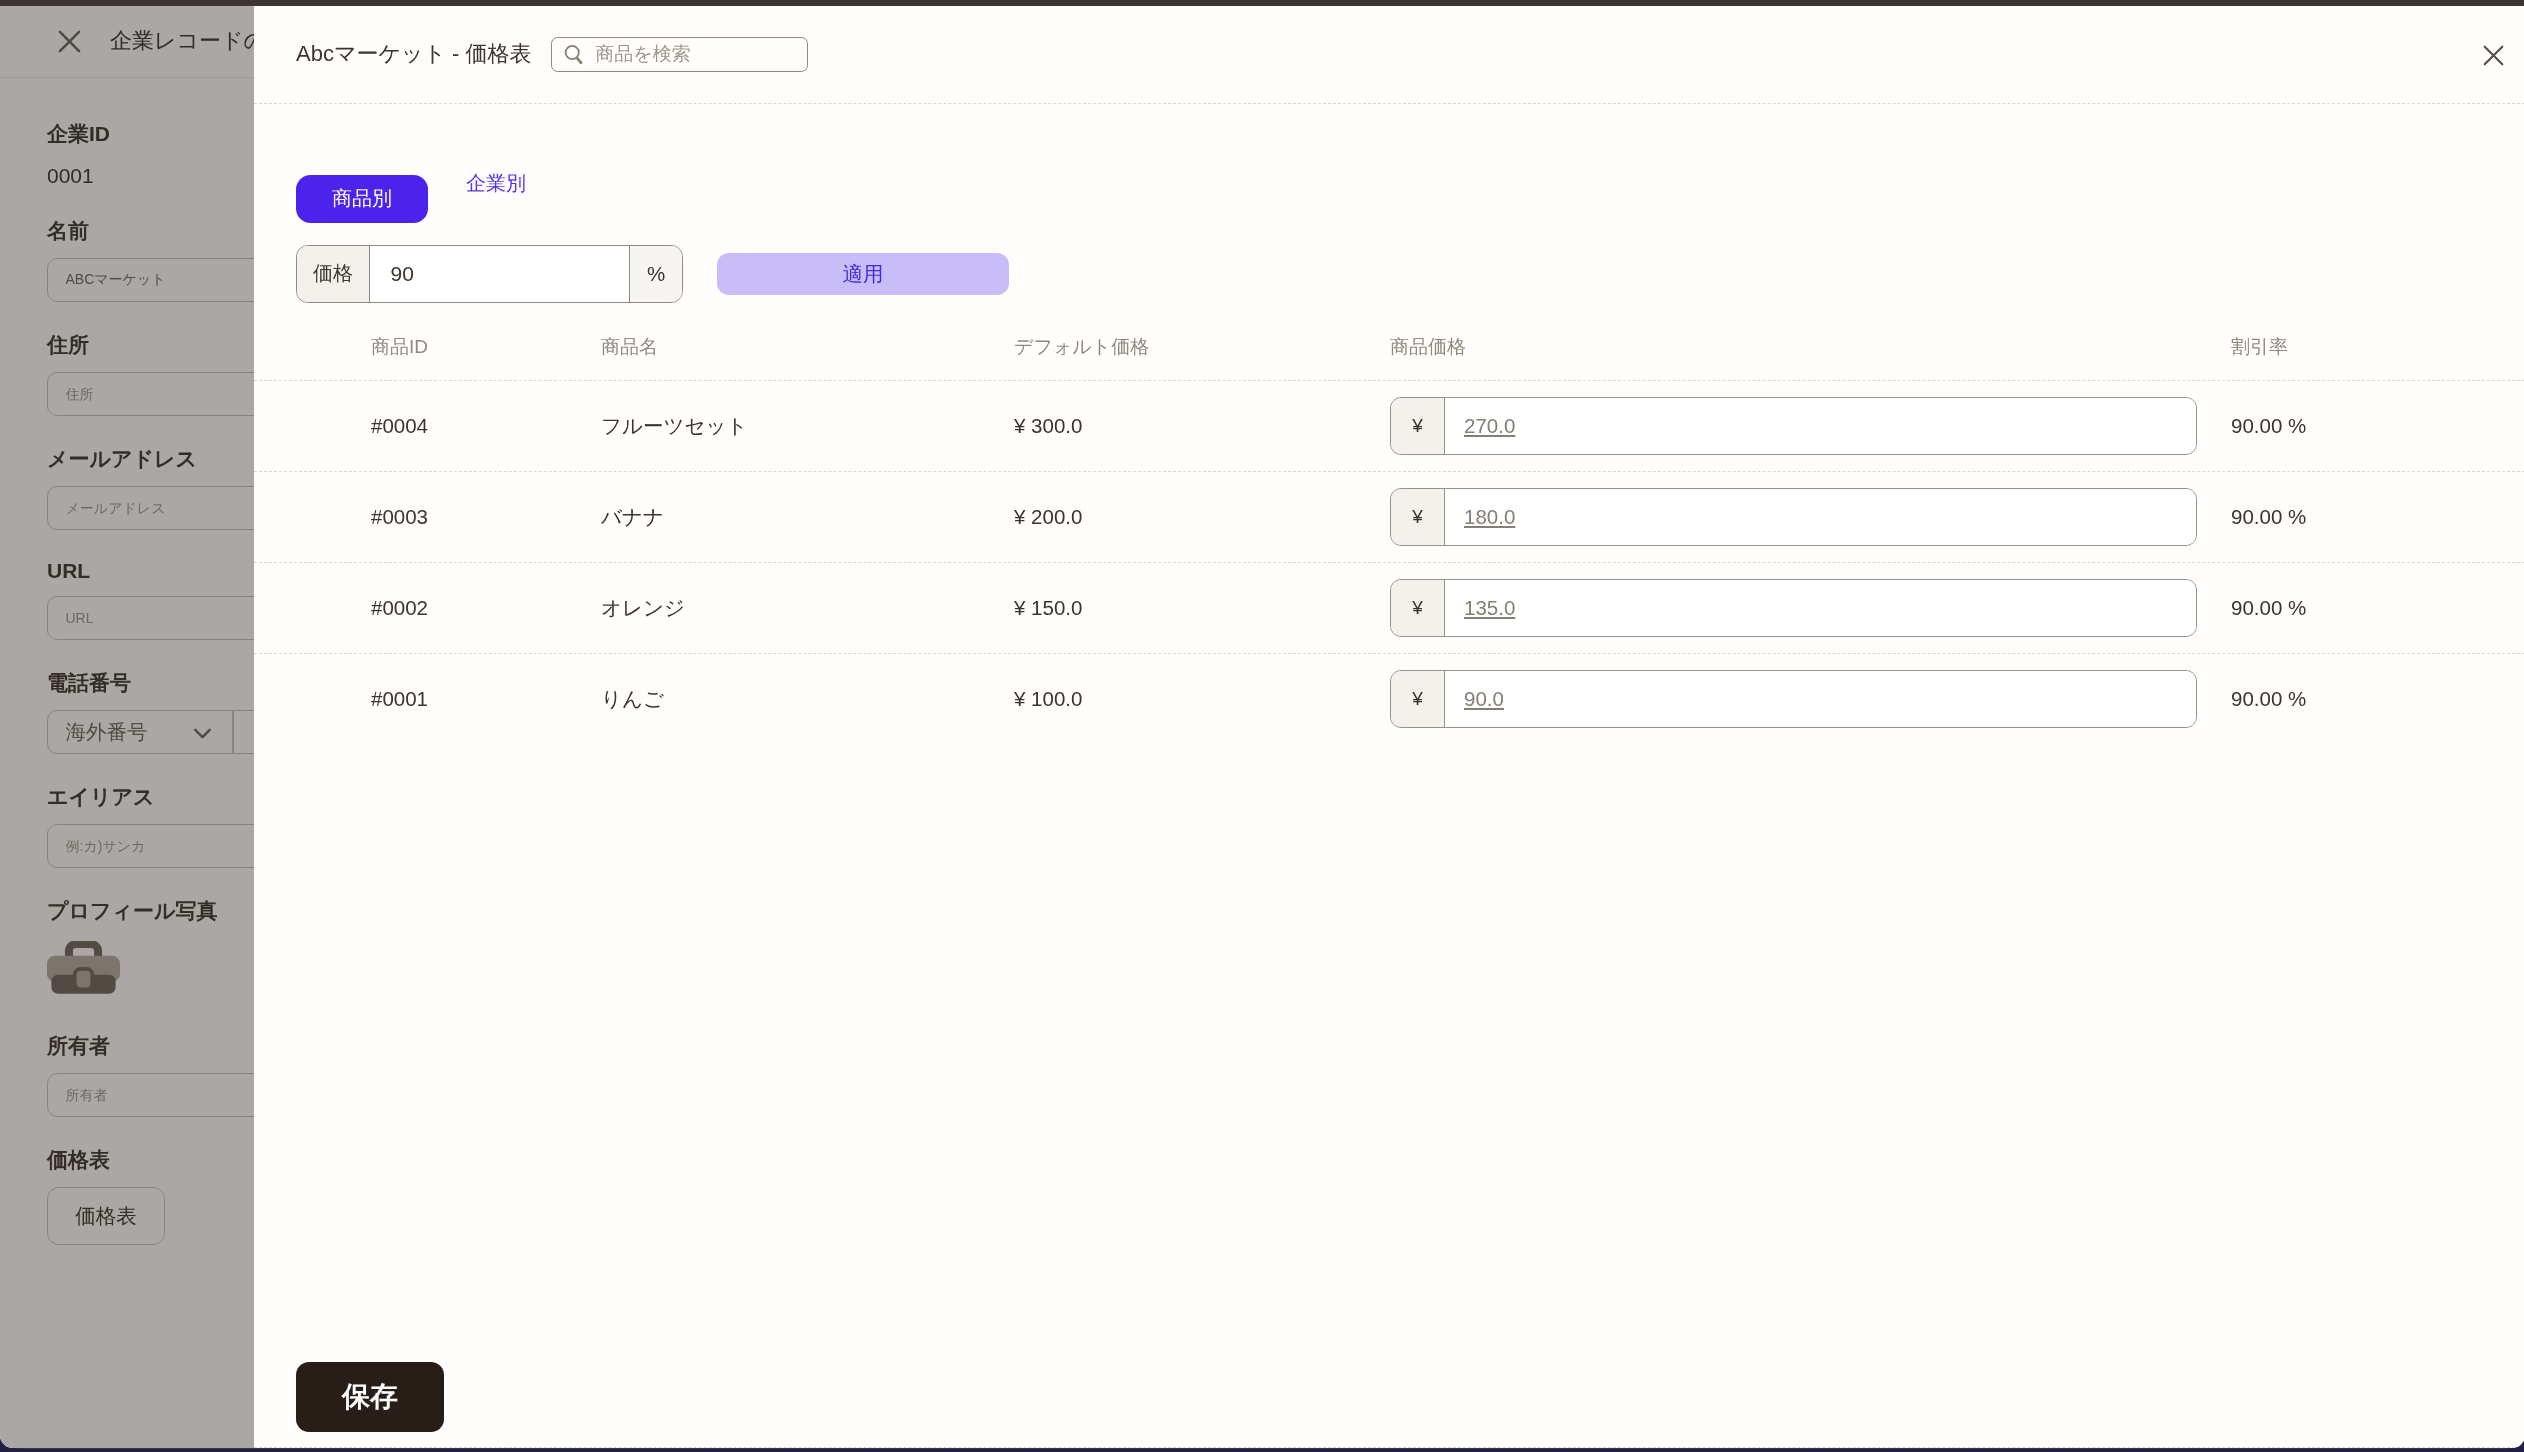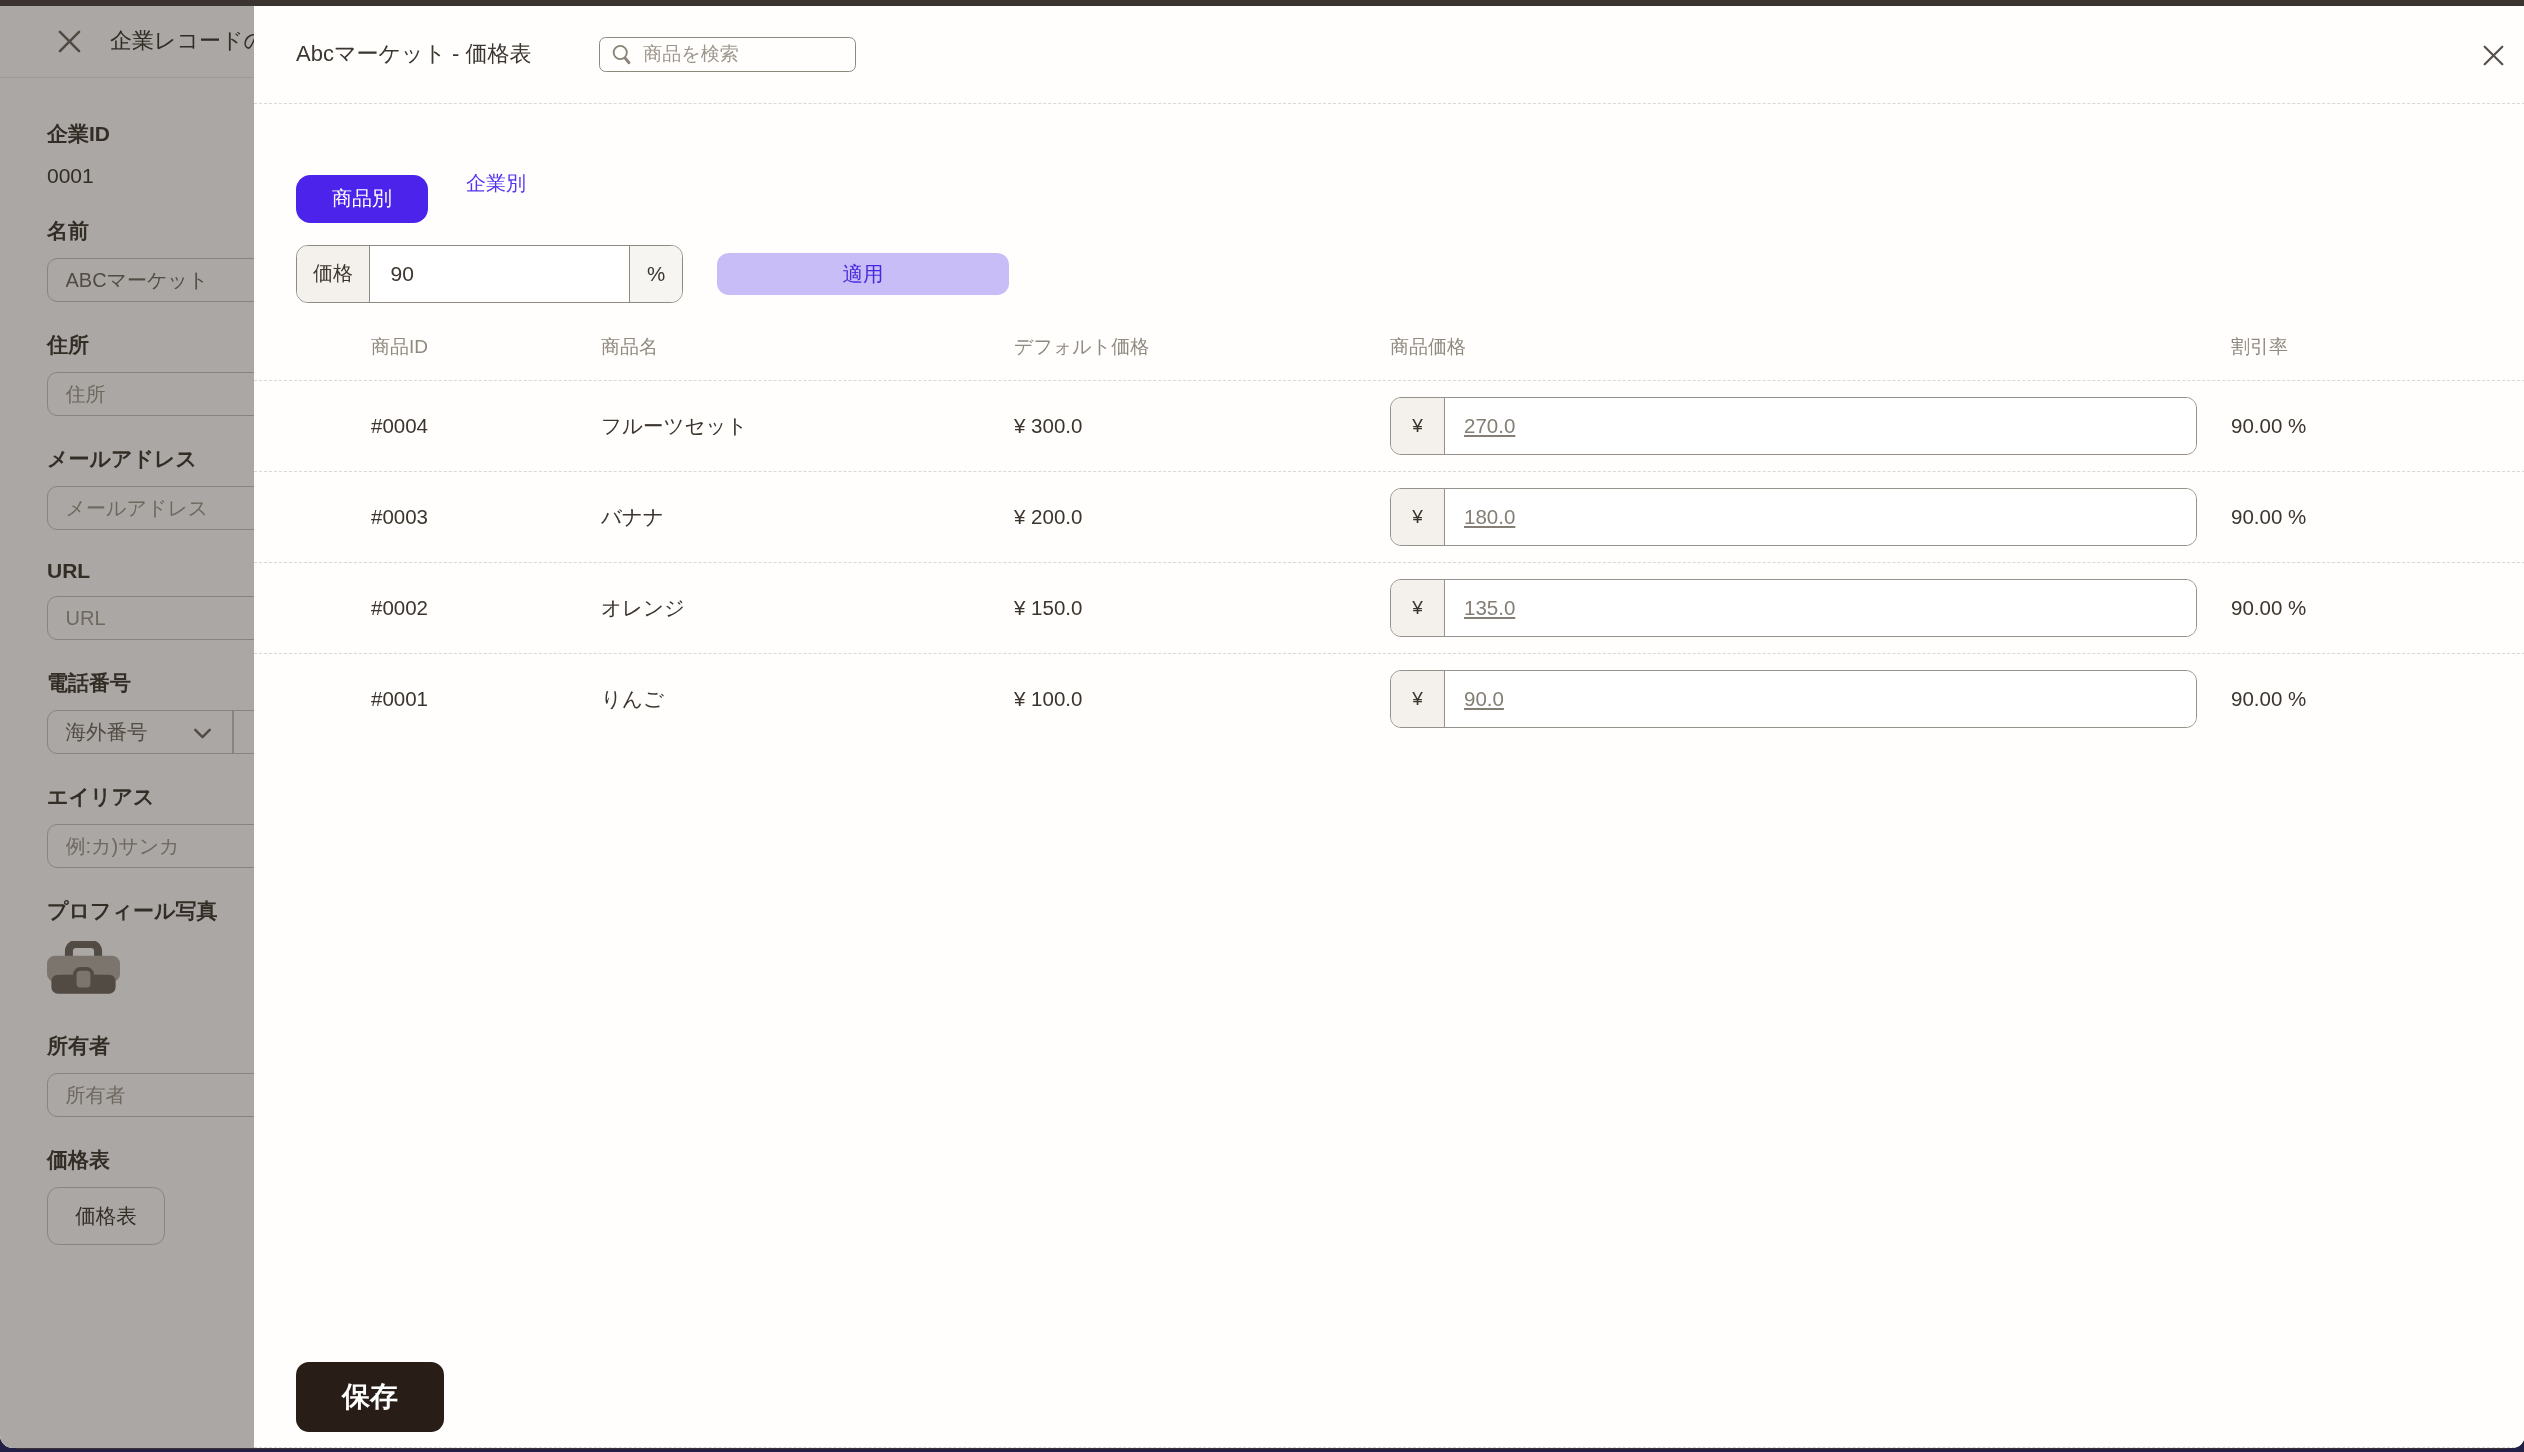--- a/index.html
+++ b/index.html
@@ -14,34 +14,34 @@
   .window { position:absolute; left:0; right:0; top:5.8px; bottom:4.4px; background:#ffffff; border-radius:0 0 13px 13px; overflow:hidden; }
 
   
   .drawer { position:absolute; left:0; top:0; bottom:0; width:254px; background:#fff; z-index:1; }
   .drawer-header { height:72px; display:flex; align-items:center; border-bottom:1.5px solid #ECEAE7; }
   .drawer-close { margin-left:57px; width:25px; height:25px; flex:0 0 auto; }
   .drawer-title { margin-left:28px; font-size:22px; color:#37322C; font-weight:500; white-space:nowrap; }
   .drawer-body { padding:22px 0 0 47px; }
   .f-label { font-size:21px; font-weight:600; color:#3A342E; margin-top:29px; }
   .f-static { font-size:21px; color:#3A342E; margin-top:16px; }
-  .d-input { display:block; width:292px; height:44px; margin-top:13px; border:1.5px solid #C7C3BD; border-radius:10.2px; background:#fff; padding:0 17.5px; font-size:20px; color:#6E685F; font-family:inherit; }
+  .d-input { display:block; width:292px; height:44px; margin-top:13px; border:1.5px solid #C7C3BD; border-radius:10.2px; background:#fff; padding:0 17.5px; font-size:14px; color:#6E685F; font-family:inherit; }
   .d-input::placeholder { color:#9C968D; }
   .d-select { position:relative; width:292px; height:44px; margin-top:13px; border:1.5px solid #C7C3BD; border-radius:10.2px; background:#fff; display:flex; align-items:center; padding:0 17.5px; font-size:20.5px; color:#6E685F; }
   .d-select .chev { position:absolute; left:145px; top:16px; }
   .d-select .sel-divider { position:absolute; left:184px; top:0; bottom:0; width:1.5px; background:#C7C3BD; }
   .briefcase { margin-top:16px; width:73px; height:60px; }
   .pricebook-btn { margin-top:13px; width:118px; height:58px; border:1.5px solid #C9C5BF; border-radius:11.7px; background:transparent; font-size:20.5px; color:#3A342E; font-family:inherit; }
 
   
   .overlay { position:absolute; inset:0; background:rgba(43,35,28,0.40); z-index:2; }
 
   
   .modal { position:absolute; left:254px; top:0; right:0; bottom:0; background:#FFFEFC; z-index:3; border-bottom:1.5px dashed #DBD7D1; }
-  .m-header { height:98px; display:flex; align-items:center; border-bottom:1.5px dashed #DBD7D1; position:relative;gap:48px; }
+  .m-header { height:98px; display:flex; align-items:center; border-bottom:1.5px dashed #DBD7D1; position:relative; }
   .m-title { margin-left:42px; font-size:22px; font-weight:500; color:#3B362F; white-space:nowrap; }
   .m-search { margin-left:19px; width:257px; height:35px; border:1.5px solid #8E897F; border-radius:6.6px; display:flex; align-items:center; background:#FFFEFC; }
   .m-search svg { margin-left:10.2px; flex:0 0 auto; }
   .m-search input { border:none; outline:none; background:transparent; width:190px; margin-left:10.2px; font-size:19px; color:#3B352E; font-family:inherit; }
   .m-search input::placeholder { color:#9D968C; }
   .m-close { position:absolute; right:19px; top:37px; width:25px; height:25px; cursor:pointer; }
 
   .tabs-row { display:flex; align-items:center; margin:41px 0 0 42px; }
   .tab-pill { height:48px; padding:0 36px; border-radius:14.6px; background:#4B23EA; color:#fff; font-size:20px; display:flex; align-items:center; border:none; font-family:inherit;margin-top:30px; }
   .tab-link { margin-left:38px; font-size:20px; color:#5433EE; background:none; border:none; font-family:inherit; cursor:pointer; }

